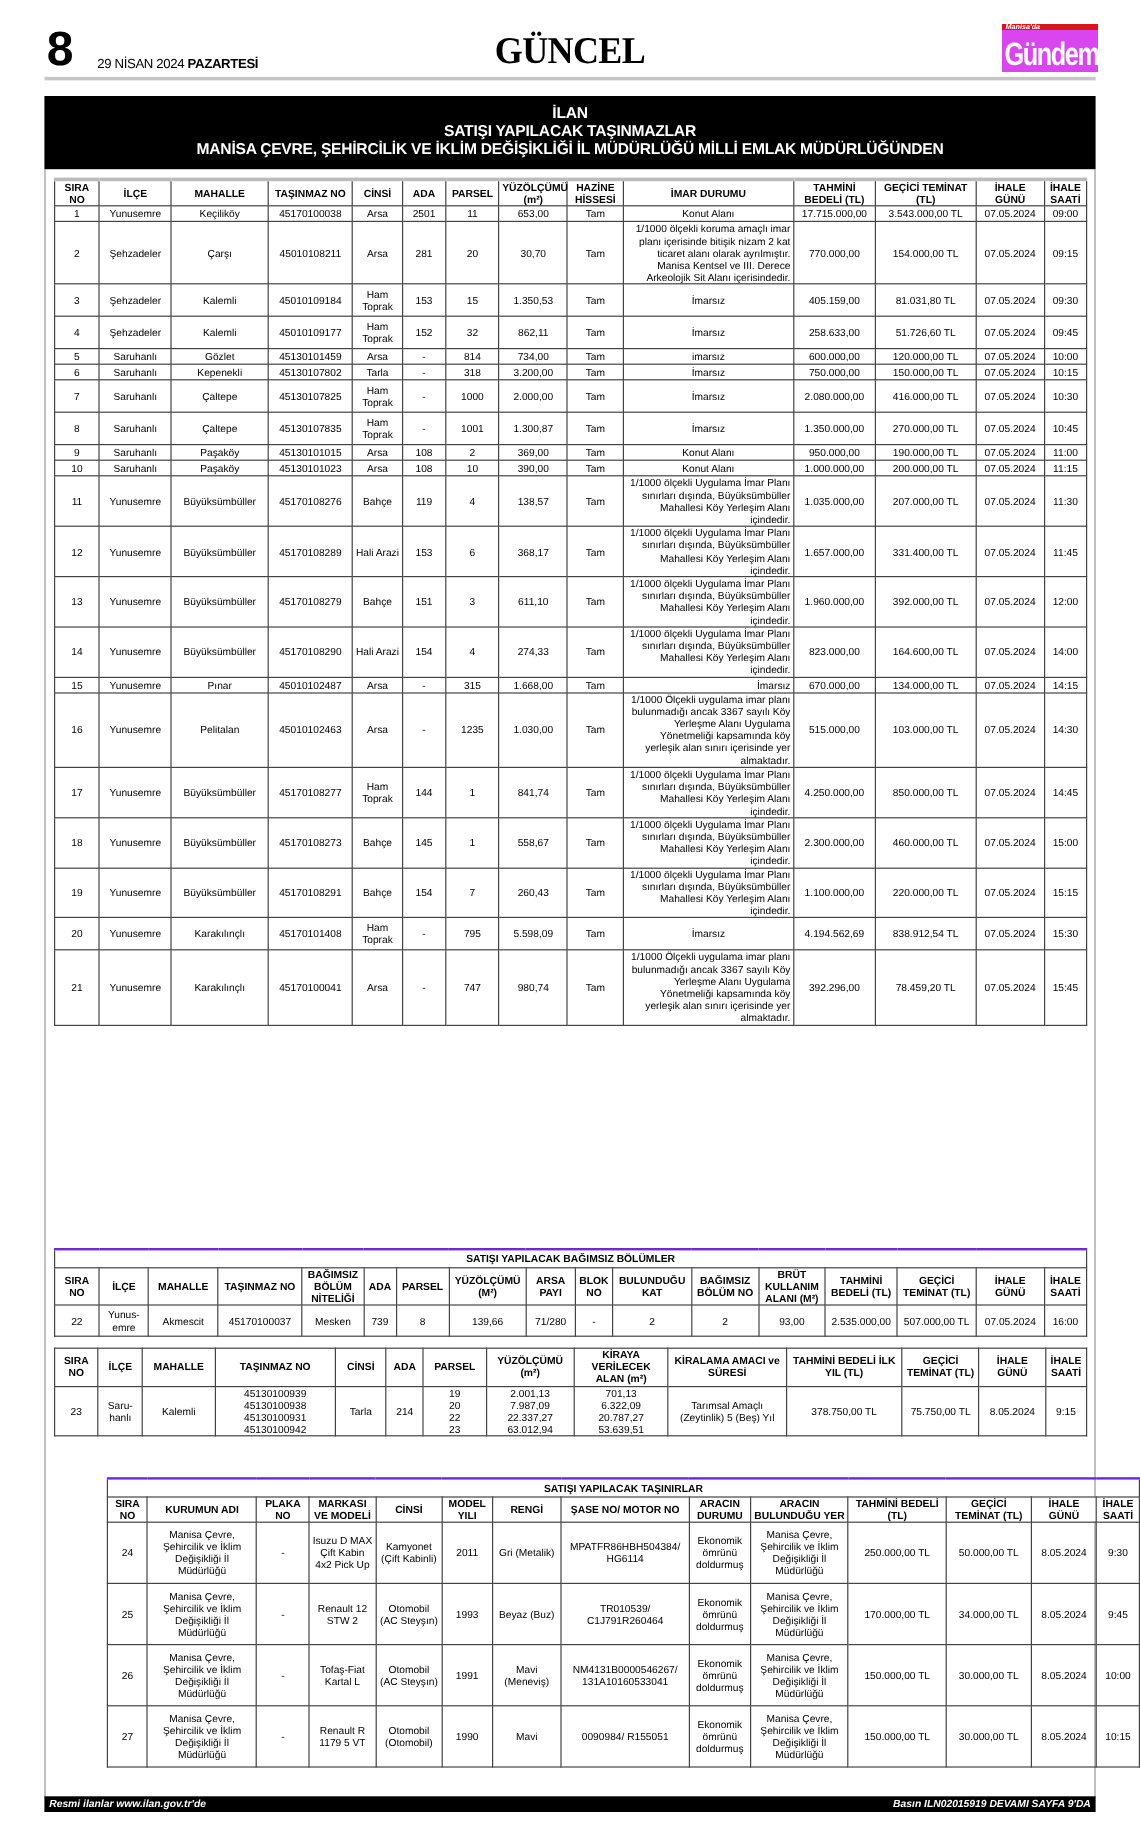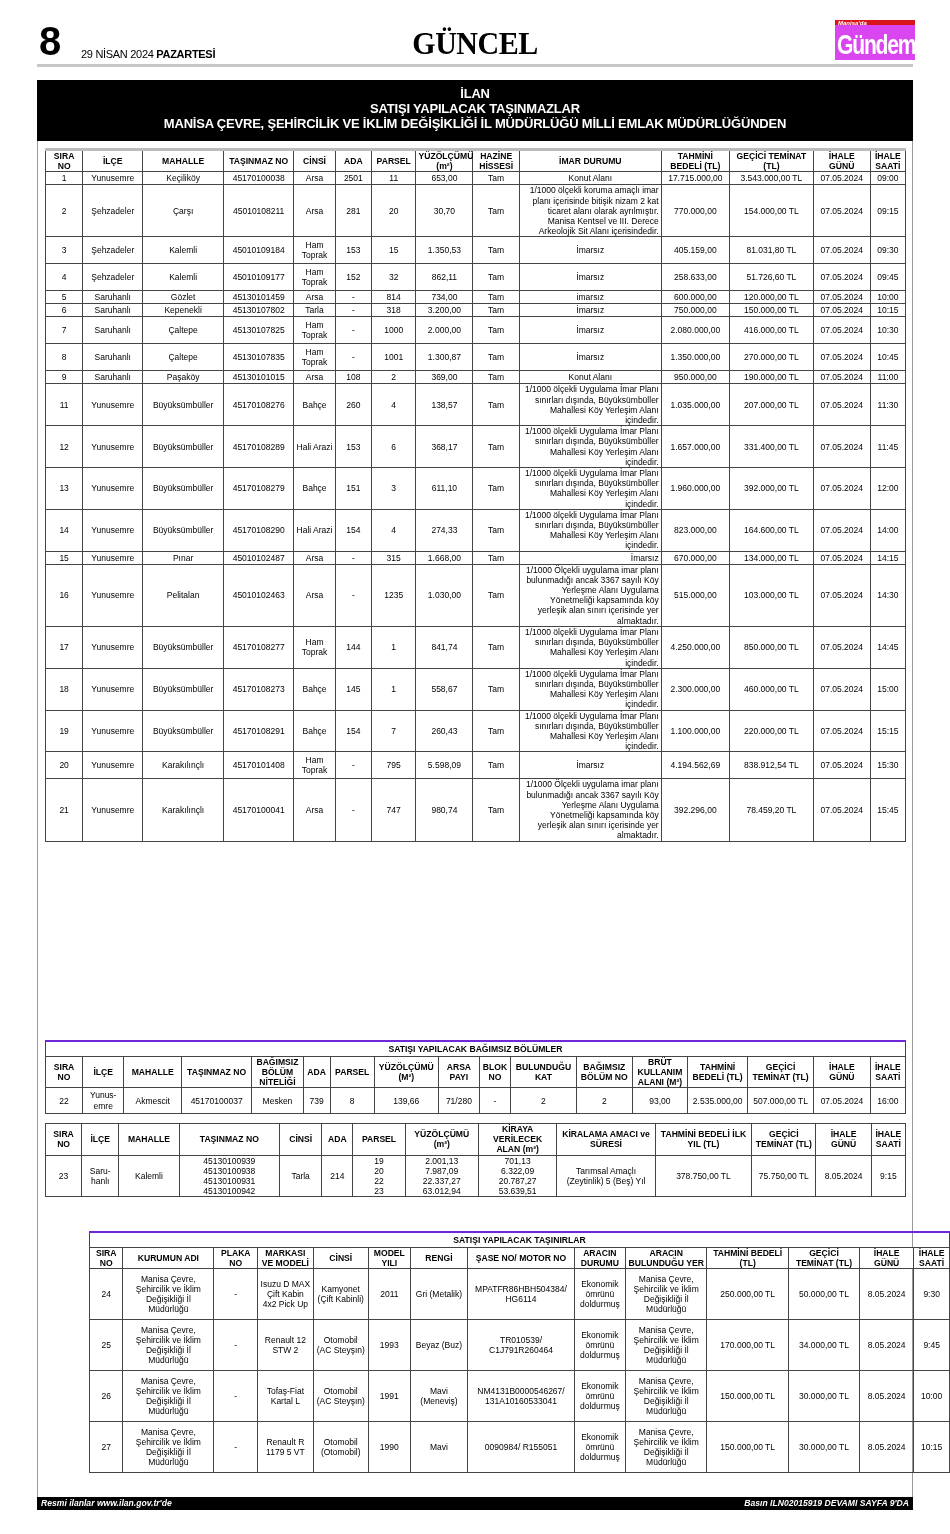--- a/index.html
+++ b/index.html
@@ -224,27 +224,43 @@
         <td>108</td>
         <td>2</td>
         <td>369,00</td>
         <td>Tam</td>
         <td>Konut Alanı</td>
         <td>950.000,00</td>
         <td>190.000,00 TL</td>
         <td>07.05.2024</td>
         <td>11:00</td>
       </tr>
+      <tr style="height: 13px;">
+        <td>10</td>
+        <td>Saruhanlı</td>
+        <td>Paşaköy</td>
+        <td>45130101023</td>
+        <td>Arsa</td>
+        <td>108</td>
+        <td>10</td>
+        <td>390,00</td>
+        <td>Tam</td>
+        <td>Konut Alanı</td>
+        <td>1.000.000,00</td>
+        <td>200.000,00 TL</td>
+        <td>07.05.2024</td>
+        <td>11:15</td>
+      </tr>
       <tr style="height: auto;">
         <td>11</td>
         <td>Yunusemre</td>
         <td>Büyüksümbüller</td>
         <td>45170108276</td>
         <td>Bahçe</td>
-        <td>260</td>
+        <td>119</td>
         <td>4</td>
         <td>138,57</td>
         <td>Tam</td>
         <td class="imar-l">1/1000 ölçekli Uygulama İmar Planı sınırları dışında, Büyüksümbüller Mahallesi Köy Yerleşim Alanı içindedir.</td>
         <td>1.035.000,00</td>
         <td>207.000,00 TL</td>
         <td>07.05.2024</td>
         <td>11:30</td>
       </tr>
       <tr style="height: auto;">

